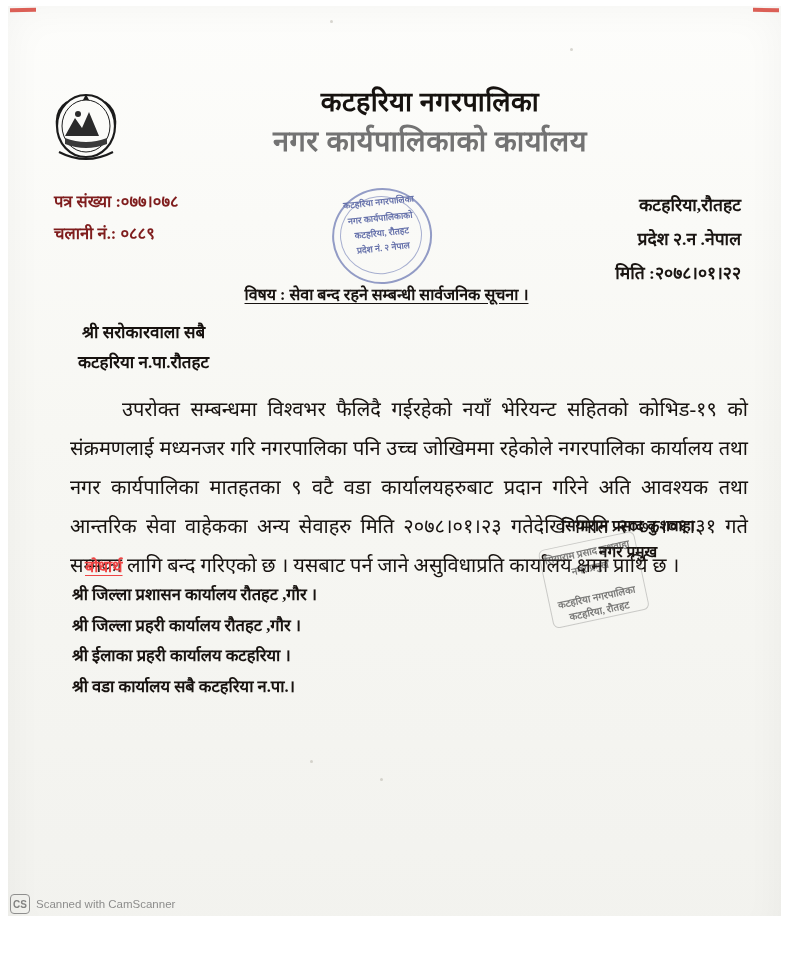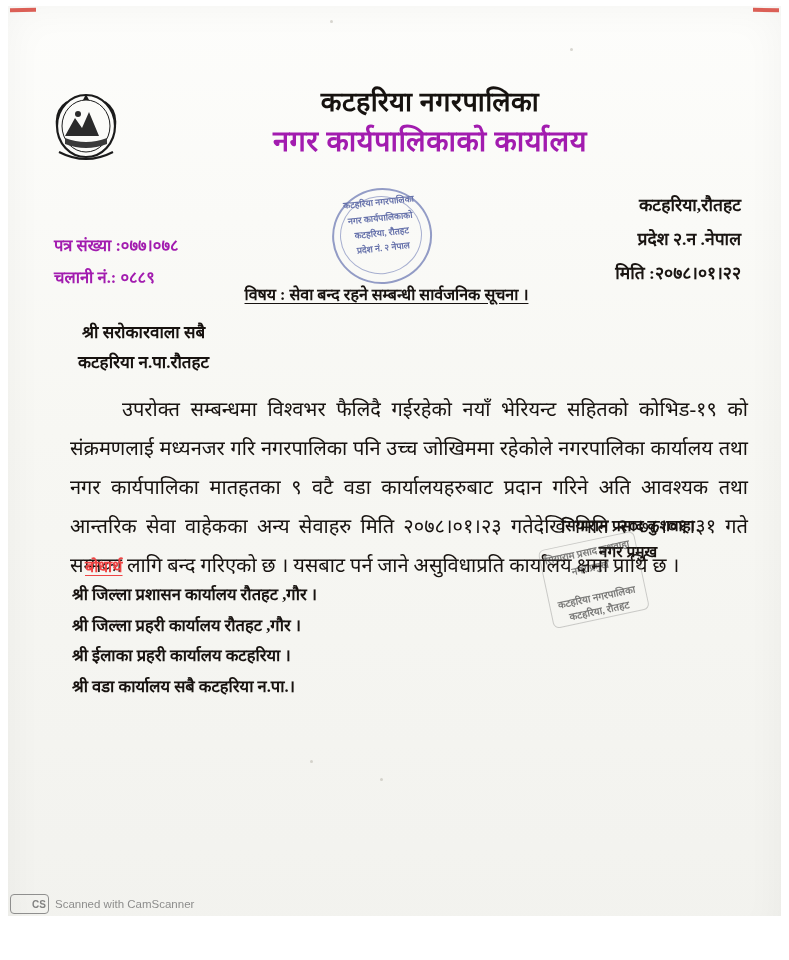--- a/index.html
+++ b/index.html
@@ -70,36 +70,35 @@
   .title-line1 {
     font-size: 27px;
     font-weight: bold;
     color: #16120f;
     letter-spacing: 0.5px;
     line-height: 1.25;
   }
   .title-line2 {
     font-size: 29px;
     font-weight: bold;
-    color: #a21caf;
+    color: #737373;
     letter-spacing: 0.5px;
     line-height: 1.25;
     margin-top: 3px;
   }
 
   
   .meta-left {
     position: absolute;
     left: 54px;
     top: 186px;
     font-size: 16.5px;
-    color: #a21caf;
+    color: #7f1d1d;
     line-height: 1.95;
     font-weight: bold;
-    margin-top: 44px;
   }
   .meta-right {
     position: absolute;
     right: 48px;
     top: 188px;
     font-size: 17.5px;
     color: #1a1512;
     line-height: 1.95;
     text-align: right;
     font-weight: bold;
@@ -281,21 +280,20 @@
     height: 18px;
     border: 1.6px solid #6f6f6f;
     border-radius: 4px;
     color: #5d5d5d;
     font-family: "Liberation Sans", sans-serif;
     font-size: 10px;
     font-weight: bold;
     display: flex;
     align-items: center;
     justify-content: center;
-    padding-left: 19px;
   }
   .cs-text {
     font-family: "Liberation Sans", sans-serif;
     font-size: 11.5px;
     color: #6b6b6b;
   }
 </style>
 </head>
 <body>
 

